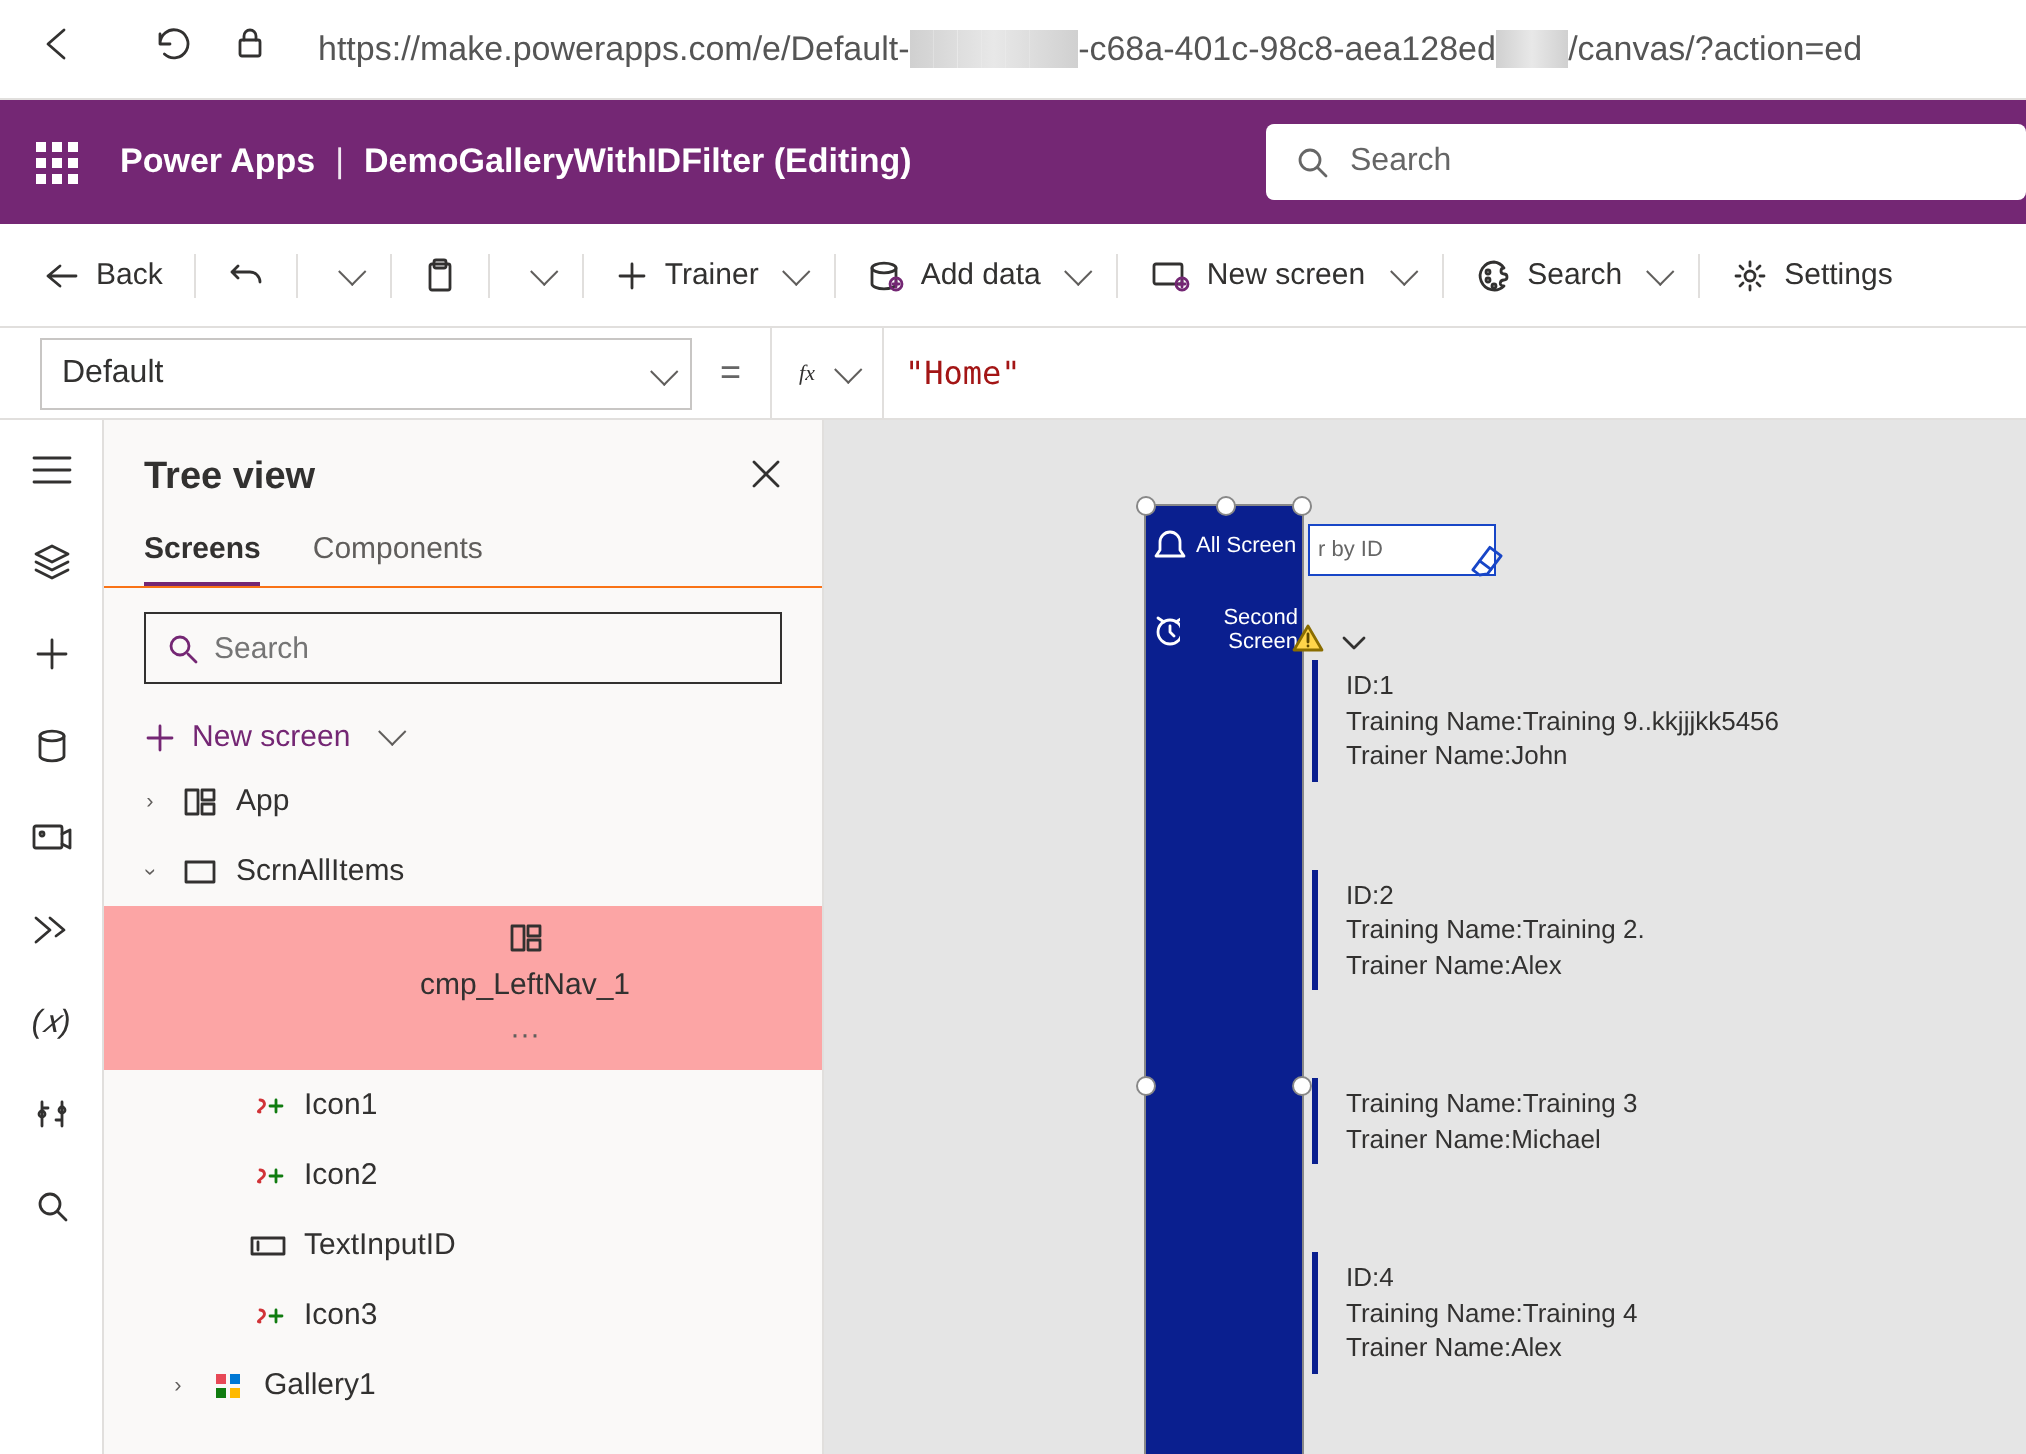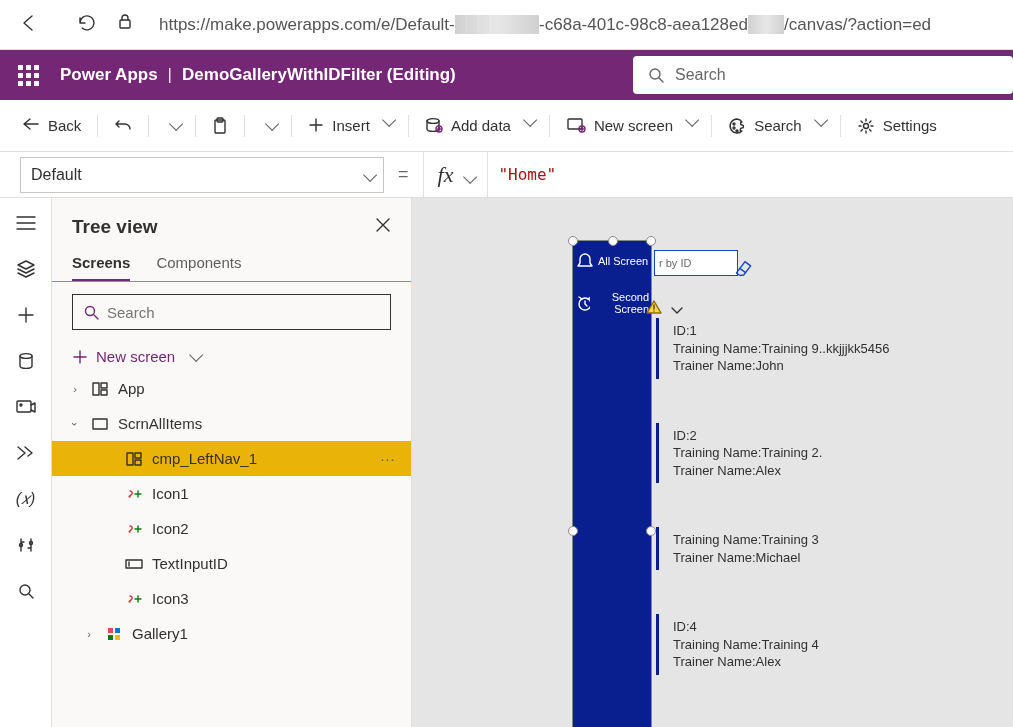--- a/index.html
+++ b/index.html
@@ -6,41 +6,41 @@
   body { width: 1013px; height: 727px; overflow: hidden; background: #fff; color: #323130; }
 
   
   .browser-bar { height: 50px; display: flex; align-items: center; padding: 0 18px; gap: 18px; border-bottom: 1px solid #e1dfdd; background:#fff;}
   .browser-bar .nav { display:flex; gap:36px; align-items:center; }
   .url-area { display:flex; align-items:center; gap:25px; font-size:17px; color:#555; flex:1; }
   .url-area .url { white-space: nowrap; overflow:hidden; }
   .url-area .blur { color:#bbb; background:linear-gradient(90deg,#d0d0d0,#e8e8e8,#d0d0d0); -webkit-background-clip:text; background-clip:text; color:transparent;}
 
   
-  .app-header { height: 50px; background:#742774; display:flex; align-items:center; color:#fff; padding-left:12px; gap:16px;}
+  .app-header { height: 62px; background:#742774; display:flex; align-items:center; color:#fff; padding-left:12px; gap:16px;}
   .waffle { width:32px; height:32px; display:grid; grid-template-columns:repeat(3,5px); grid-template-rows:repeat(3,5px); gap:3px; align-content:center; justify-content:center; cursor:pointer;}
   .waffle span { background:#fff; width:5px; height:5px; }
   .app-title-wrap { display:flex; align-items:baseline; gap:10px; font-size:17px;}
   .app-title-wrap .pipe { opacity:.9; }
   .app-title-wrap .doc { font-weight:600; }
   .search-box-hdr { margin-left:auto; background:#fff; height:38px; width:380px; border-radius:4px; display:flex; align-items:center; padding:0 14px; color:#666; gap:10px;}
   .search-box-hdr svg { stroke:#666; }
 
   
   .command-bar { height:52px; border-bottom:1px solid #e1dfdd; display:flex; align-items:center; padding:0 12px; gap:4px; font-size:15px; color:#323130; background:#fff;}
-  .cmd-btn { display:flex; gap:8px; padding:6px 10px; cursor:pointer; border-radius:3px;}
+  .cmd-btn { display:flex; align-items:center; gap:8px; padding:6px 10px; cursor:pointer; border-radius:3px;}
   .cmd-sep { width:1px; height:22px; background:#e1dfdd; margin:0 2px;}
   .chev::after { content:""; width:9px; height:9px; border-right:1px solid #605e5c; border-bottom:1px solid #605e5c; transform:rotate(45deg) translateY(-3px); display:inline-block; margin-left:4px;}
 
   
   .formula-bar { height:46px; border-bottom:1px solid #e1dfdd; display:flex; align-items:center; background:#fff;}
-  .prop-dd { width:364px; height:36px; border:1px solid #c8c6c4; margin-left:20px; display:flex; align-items:center; padding:0 10px; font-size:16px; justify-content:space-between; cursor:pointer;}
+  .prop-dd { width:326px; height:36px; border:1px solid #c8c6c4; margin-left:20px; display:flex; align-items:center; padding:0 10px; font-size:16px; justify-content:space-between; cursor:pointer;}
   .eq { padding:0 14px; font-size:18px; color:#666;}
   .fx-sep { width:1px; height:100%; background:#e1dfdd;}
-  .fx { padding:0 14px; font-style:italic; font-size:22px; display:flex; align-items:center; gap:6px; cursor:pointer;}
+  .fx { padding:0 14px; font-style:italic; font-size:11px; display:flex; align-items:center; gap:6px; cursor:pointer;}
   .formula-val { font-family: Consolas, monospace; color:#a31515; font-size:16px; padding-left:10px;}
 
   
   .main { display:flex; height: calc(727px - 50px - 50px - 52px - 46px); }
 
   
   .left-rail { width:52px; border-right:1px solid #e1dfdd; display:flex; flex-direction:column; align-items:center; padding-top:14px; gap:24px; background:#fff;}
   .rail-btn { width:28px; height:22px; display:flex; align-items:center; justify-content:center; cursor:pointer; color:#323130;}
   .rail-sel { position:relative;}
   .rail-sel::before { display:none; }
@@ -50,36 +50,36 @@
   .tree-head { display:flex; justify-content:space-between; align-items:center; padding:18px 20px 8px 20px;}
   .tree-head h2 { font-size:19px; font-weight:600;}
   .tree-tabs { display:flex; gap:26px; padding:0 20px; border-bottom:1px solid #f97316;}
   .tree-tab { padding:8px 0; font-size:15px; cursor:pointer; color:#605e5c;}
   .tree-tab.active { color:#323130; font-weight:600; border-bottom:2px solid #742774;}
   .tree-search { margin:12px 20px; height:36px; border:1px solid #323130; display:flex; align-items:center; padding:0 10px; gap:8px;}
   .tree-search input { border:none; outline:none; font-size:15px; flex:1; background:transparent;}
   .tree-new { display:flex; align-items:center; gap:8px; padding:6px 20px; color:#742774; font-size:15px; cursor:pointer;}
   .tree-list { overflow-y:auto; flex:1; font-size:15px;}
   .tree-item { display:flex; align-items:center; gap:8px; padding:9px 10px 9px 16px; cursor:pointer;}
-  .tree-item.selected { background:#eab308;}
+  .tree-item.selected { background:#fca5a5;flex-direction:column;}
   .tree-item .caret { width:14px; text-align:center; color:#605e5c; font-size:11px;}
   .tree-item .ico { width:20px; display:flex; justify-content:center;}
   .tree-item .label { flex:1; white-space:nowrap; overflow:hidden; text-overflow:ellipsis;}
   .tree-item .more { color:#605e5c; padding:0 6px;}
   .indent-1 { padding-left:30px;}
   .indent-2 { padding-left:72px;}
 
   
   .canvas { flex:1; background:#e5e5e5; position:relative; overflow:hidden;}
   .phone-nav { position:absolute; left:160px; top:42px; width:80px; height:520px; background:#0a1f8f; border:1px solid #888;}
   .sel-handle { position:absolute; width:10px; height:10px; background:#fff; border:1px solid #888; border-radius:50%;}
   .phone-nav-item { color:#fff; font-size:11px; text-align:right; padding:10px 2px; display:flex; flex-direction:row; align-items:center; gap:3px;}
   .phone-nav-item svg { stroke:#fff;}
 
-  .filter-box { position:absolute; left:242px; top:52px; width:84px; height:26px; border:1.5px solid #1846c7; background:#fff; font-size:11px; color:#666; display:flex; align-items:center; padding-left:4px; overflow:hidden;}
+  .filter-box { position:absolute; left:242px; top:52px; width:94px; height:26px; border:1.5px solid #1846c7; background:#fff; font-size:11px; color:#666; display:flex; align-items:center; padding-left:4px; overflow:hidden;}
   .eraser { position:absolute; left:320px; top:60px; transform:rotate(-8deg);}
   .warn { position:absolute; left:234px; top:102px; }
   .gal-chev { position:absolute; left:258px; top:104px; }
 
   .gallery { position:absolute; left:244px; top:120px; width:260px;}
   .gal-item { border-left:3px solid #0a1f8f; padding:4px 0 4px 14px; margin-bottom:44px; font-size:13px; line-height:1.35;}
   .gal-item .idline { font-weight:400;}
 
   
   svg { fill:none; stroke:#323130; stroke-width:1.4; stroke-linecap:round; stroke-linejoin:round;}
@@ -159,21 +159,21 @@
         <rect x="5" y="1" width="6" height="4" rx="1"></rect>
       </svg>
     </div>
   <div class="cmd-sep"></div>
   <div class="cmd-btn chev"></div>
   <div class="cmd-sep"></div>
   <div class="cmd-btn chev">
     <svg width="16" height="16">
         <path d="M8 2v12M2 8h12"></path>
       </svg>
-    <span>Insert</span>
+    <span>Trainer</span>
   </div>
   <div class="cmd-sep"></div>
   <div class="cmd-btn chev">
     <svg width="18" height="16">
         <ellipse cx="8" cy="4" rx="6" ry="2.4"></ellipse>
         <path d="M2 4v8c0 1.3 2.7 2.4 6 2.4s6-1.1 6-2.4V4"></path>
         <circle cx="14" cy="12" r="3" style="stroke:#742774"></circle>
         <path d="M14 10.5v3M12.5 12h3" style="stroke:#742774"></path>
       </svg>
     <span>Add data</span>

